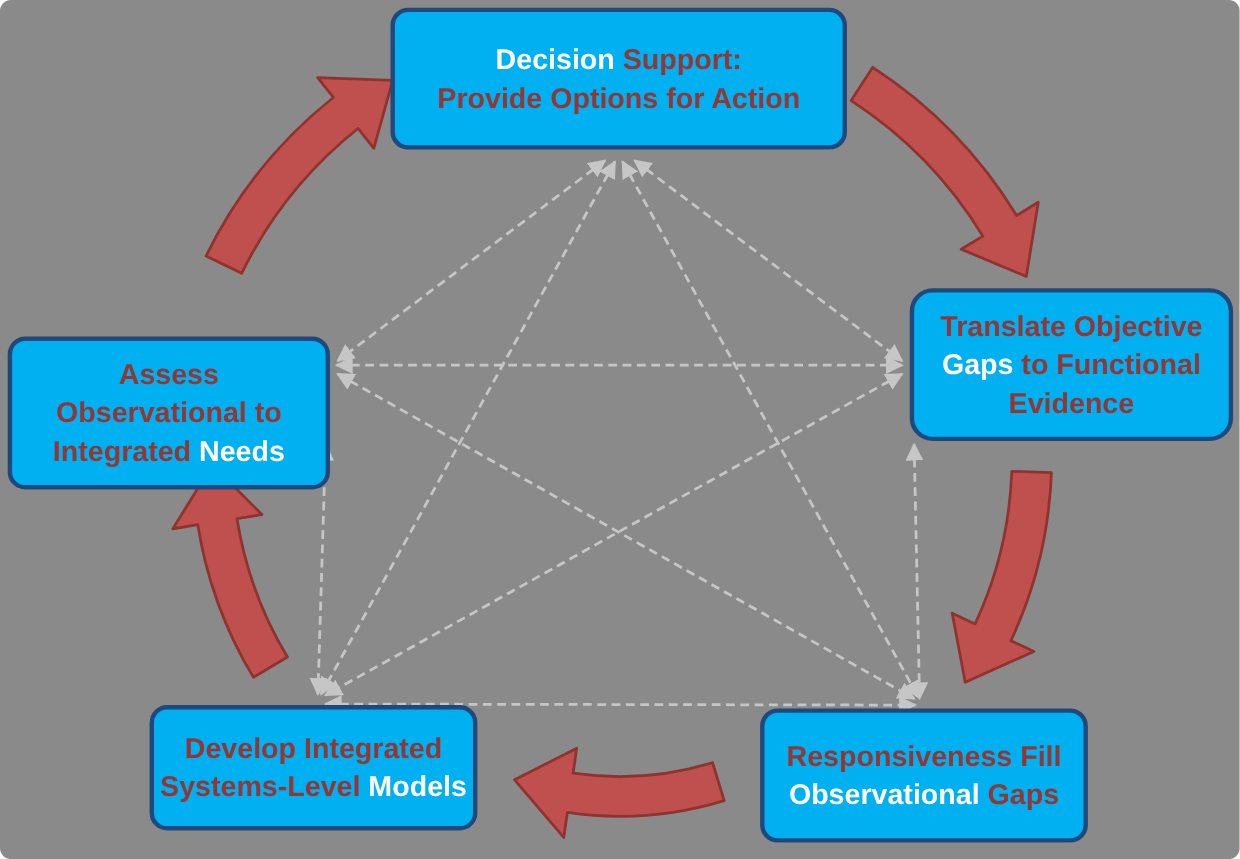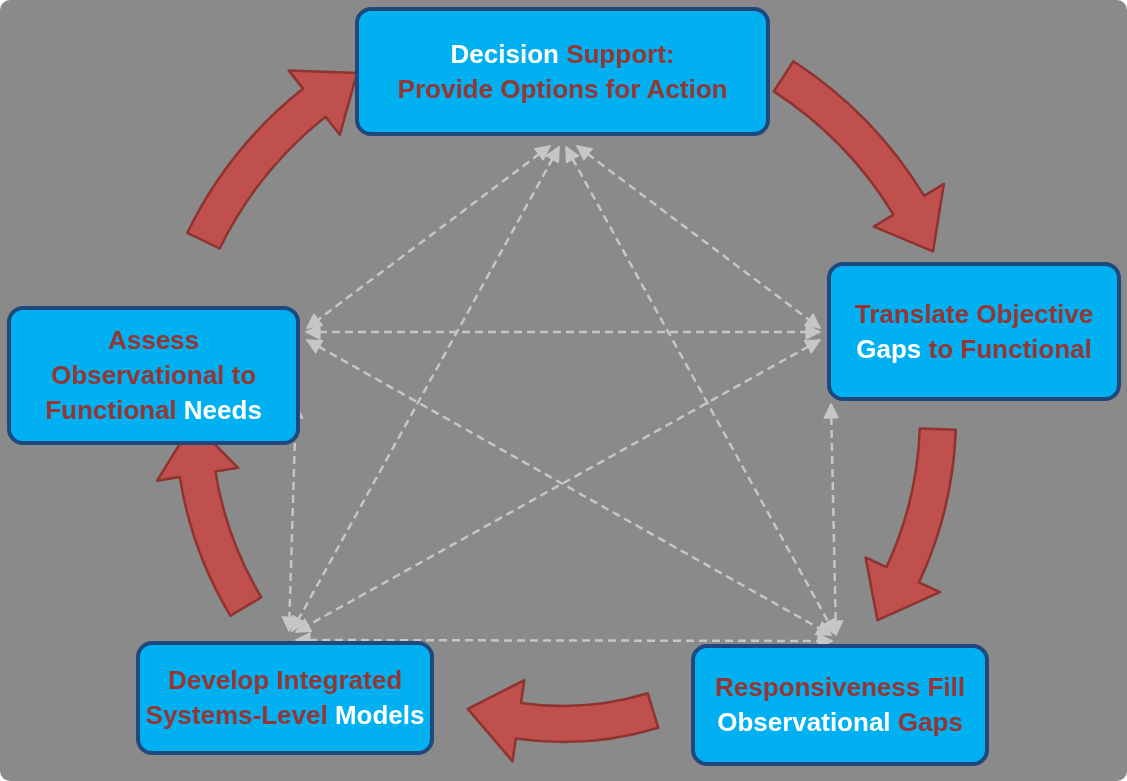--- a/index.html
+++ b/index.html
@@ -36,21 +36,21 @@
     justify-content:center;
     text-align:center;
     font-weight:bold;
     font-size:26px;
     line-height:35px;
   }
   .node .line{white-space:nowrap;}
   .seg-red{color:var(--text-red,#943634);}
   .seg-white{color:var(--text-white,#FFFFFF);}
   .node-decision{left:355px;top:7px;width:415px;height:129px;}
-  .node-translate{left:827px;top:262px;width:294px;height:139px;}
+  .node-translate{left:827px;top:262px;width:294px;height:139px;border-radius:21px;}
   .node-fill{left:691px;top:644px;width:298px;height:122px;}
   .node-develop{left:136px;top:641px;width:298px;height:114px;}
   .node-assess{left:7px;top:262px;width:293px;height:139px;margin-top:44px;}
 </style>
 </head>
 <body>
 
 <div class="canvas">
   <svg class="layer" viewBox="0 0 1127 781">
     <defs>
@@ -75,27 +75,28 @@
       <path d="M 230.4 615.8 A 388 388 0 0 1 179.8 477.0 L 157.1 480.7 L 193.1 422.5 L 238.1 467.8 L 215.4 471.4 A 352 352 0 0 0 261.3 597.3 Z" class="cyclearrow"></path>
     </svg>
 
   <div class="node node-decision">
       <div class="line"><span class="seg-white">Decision </span><span class="seg-red">Support:</span></div>
       <div class="line"><span class="seg-red">Provide Options for Action</span></div>
     </div>
   <div class="node node-translate">
       <div class="line"><span class="seg-red">Translate Objective</span></div>
       <div class="line"><span class="seg-white">Gaps</span><span class="seg-red"> to Functional</span></div>
+      <div class="line"><span class="seg-red">Evidence</span></div>
     </div>
   <div class="node node-fill">
       <div class="line"><span class="seg-red">Responsiveness Fill</span></div>
       <div class="line"><span class="seg-white">Observational</span><span class="seg-red"> Gaps</span></div>
     </div>
   <div class="node node-develop">
       <div class="line"><span class="seg-red">Develop Integrated</span></div>
       <div class="line"><span class="seg-red">Systems-Level </span><span class="seg-white">Models</span></div>
     </div>
   <div class="node node-assess">
       <div class="line"><span class="seg-red">Assess</span></div>
       <div class="line"><span class="seg-red">Observational to</span></div>
-      <div class="line"><span class="seg-red">Functional </span><span class="seg-white">Needs</span></div>
+      <div class="line"><span class="seg-red">Integrated </span><span class="seg-white">Needs</span></div>
     </div>
 </div>
 
 </body></html>

